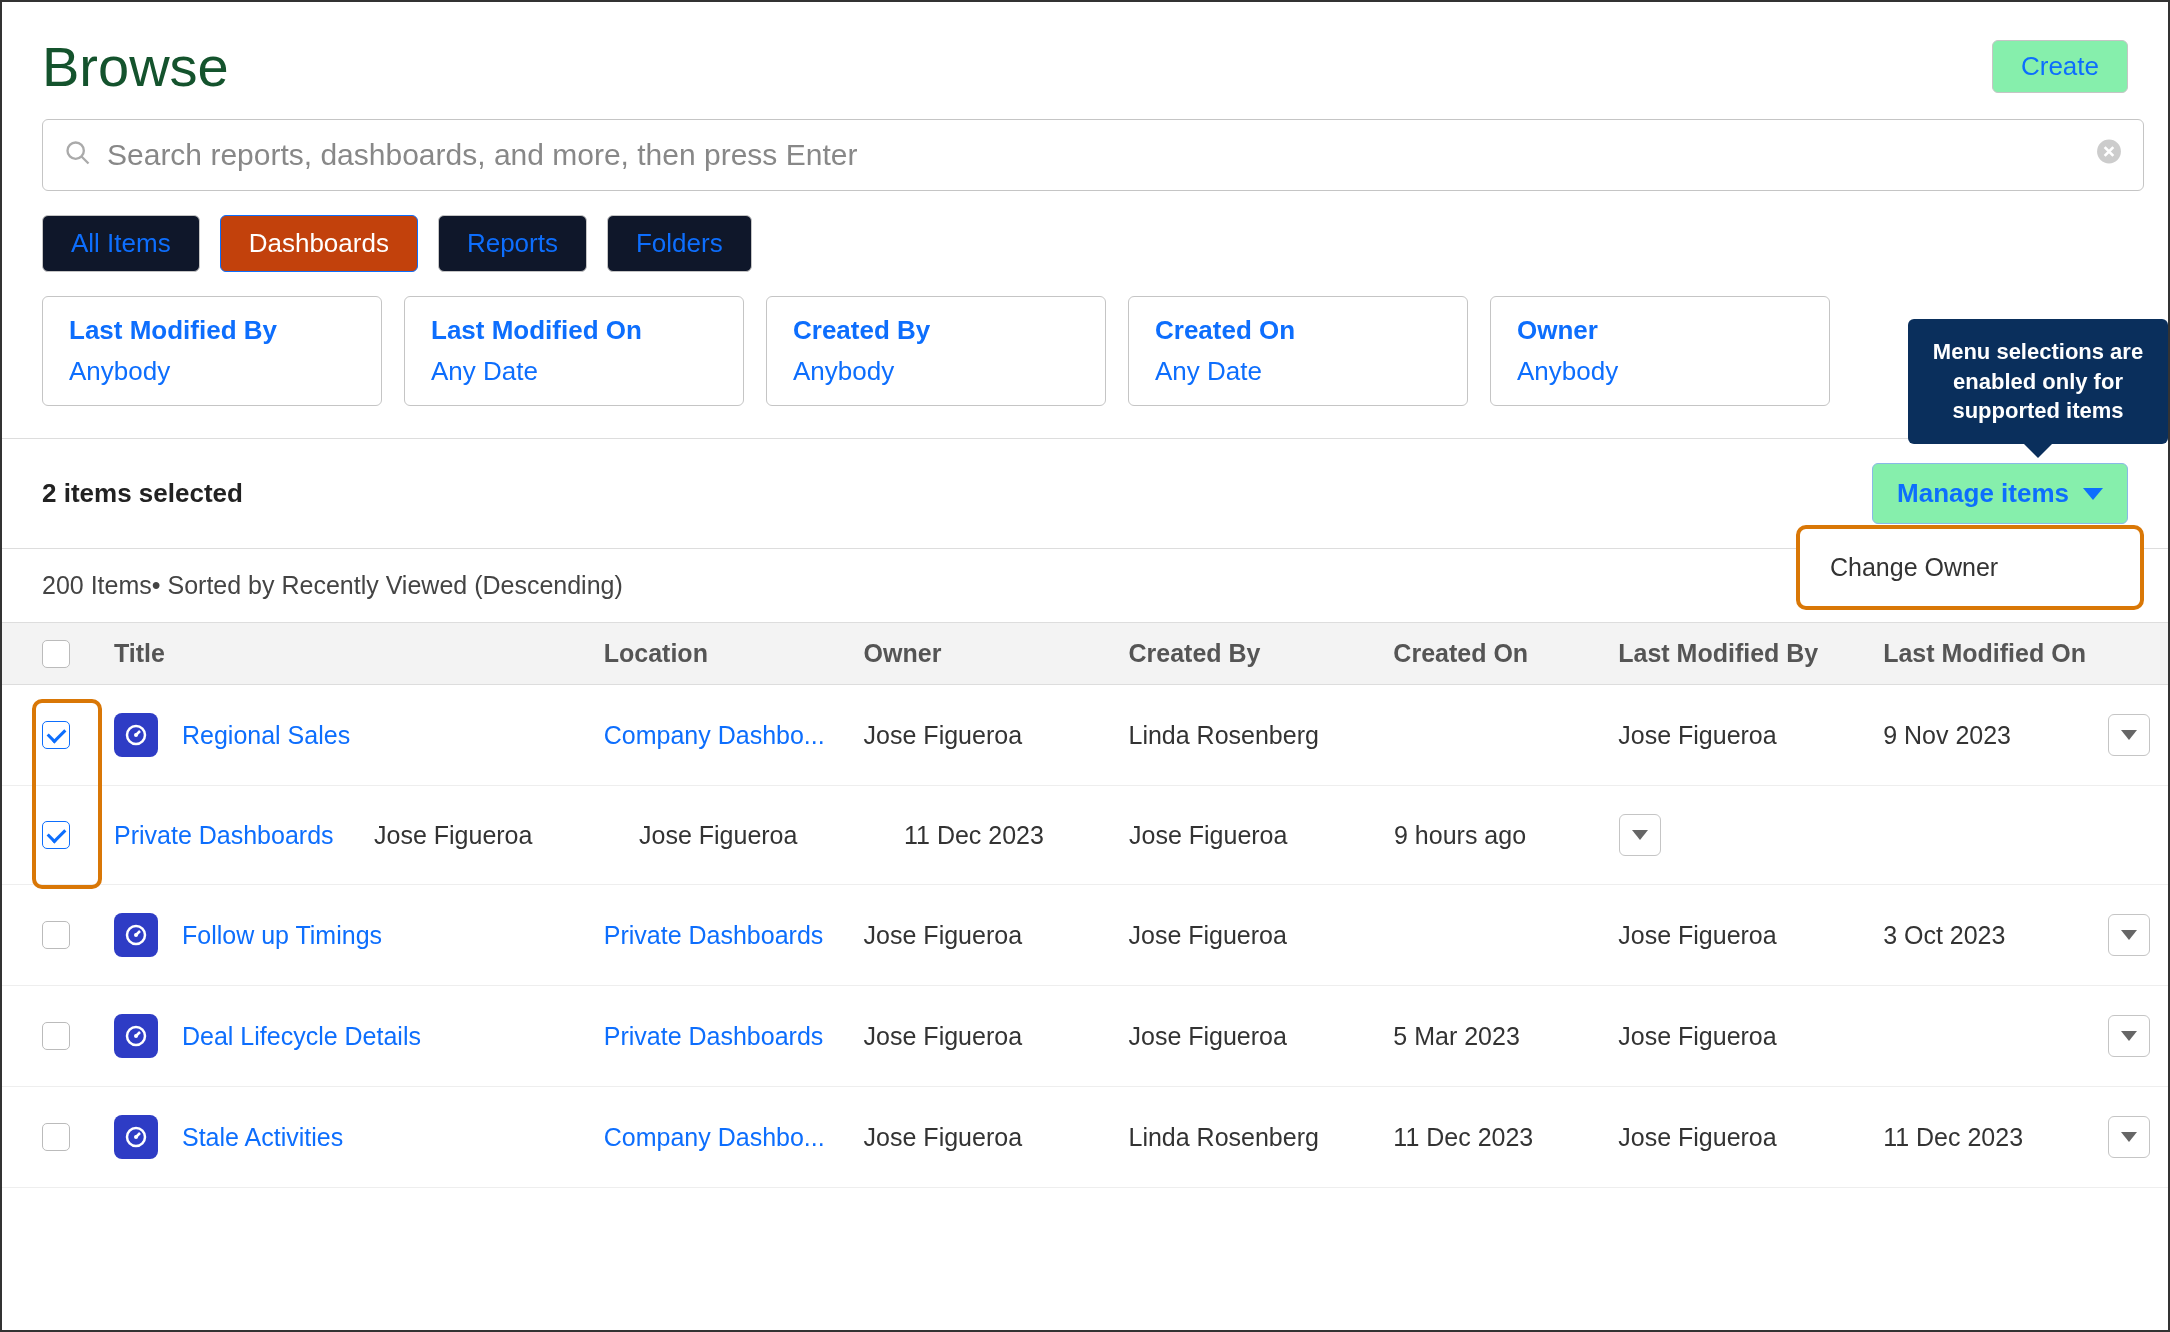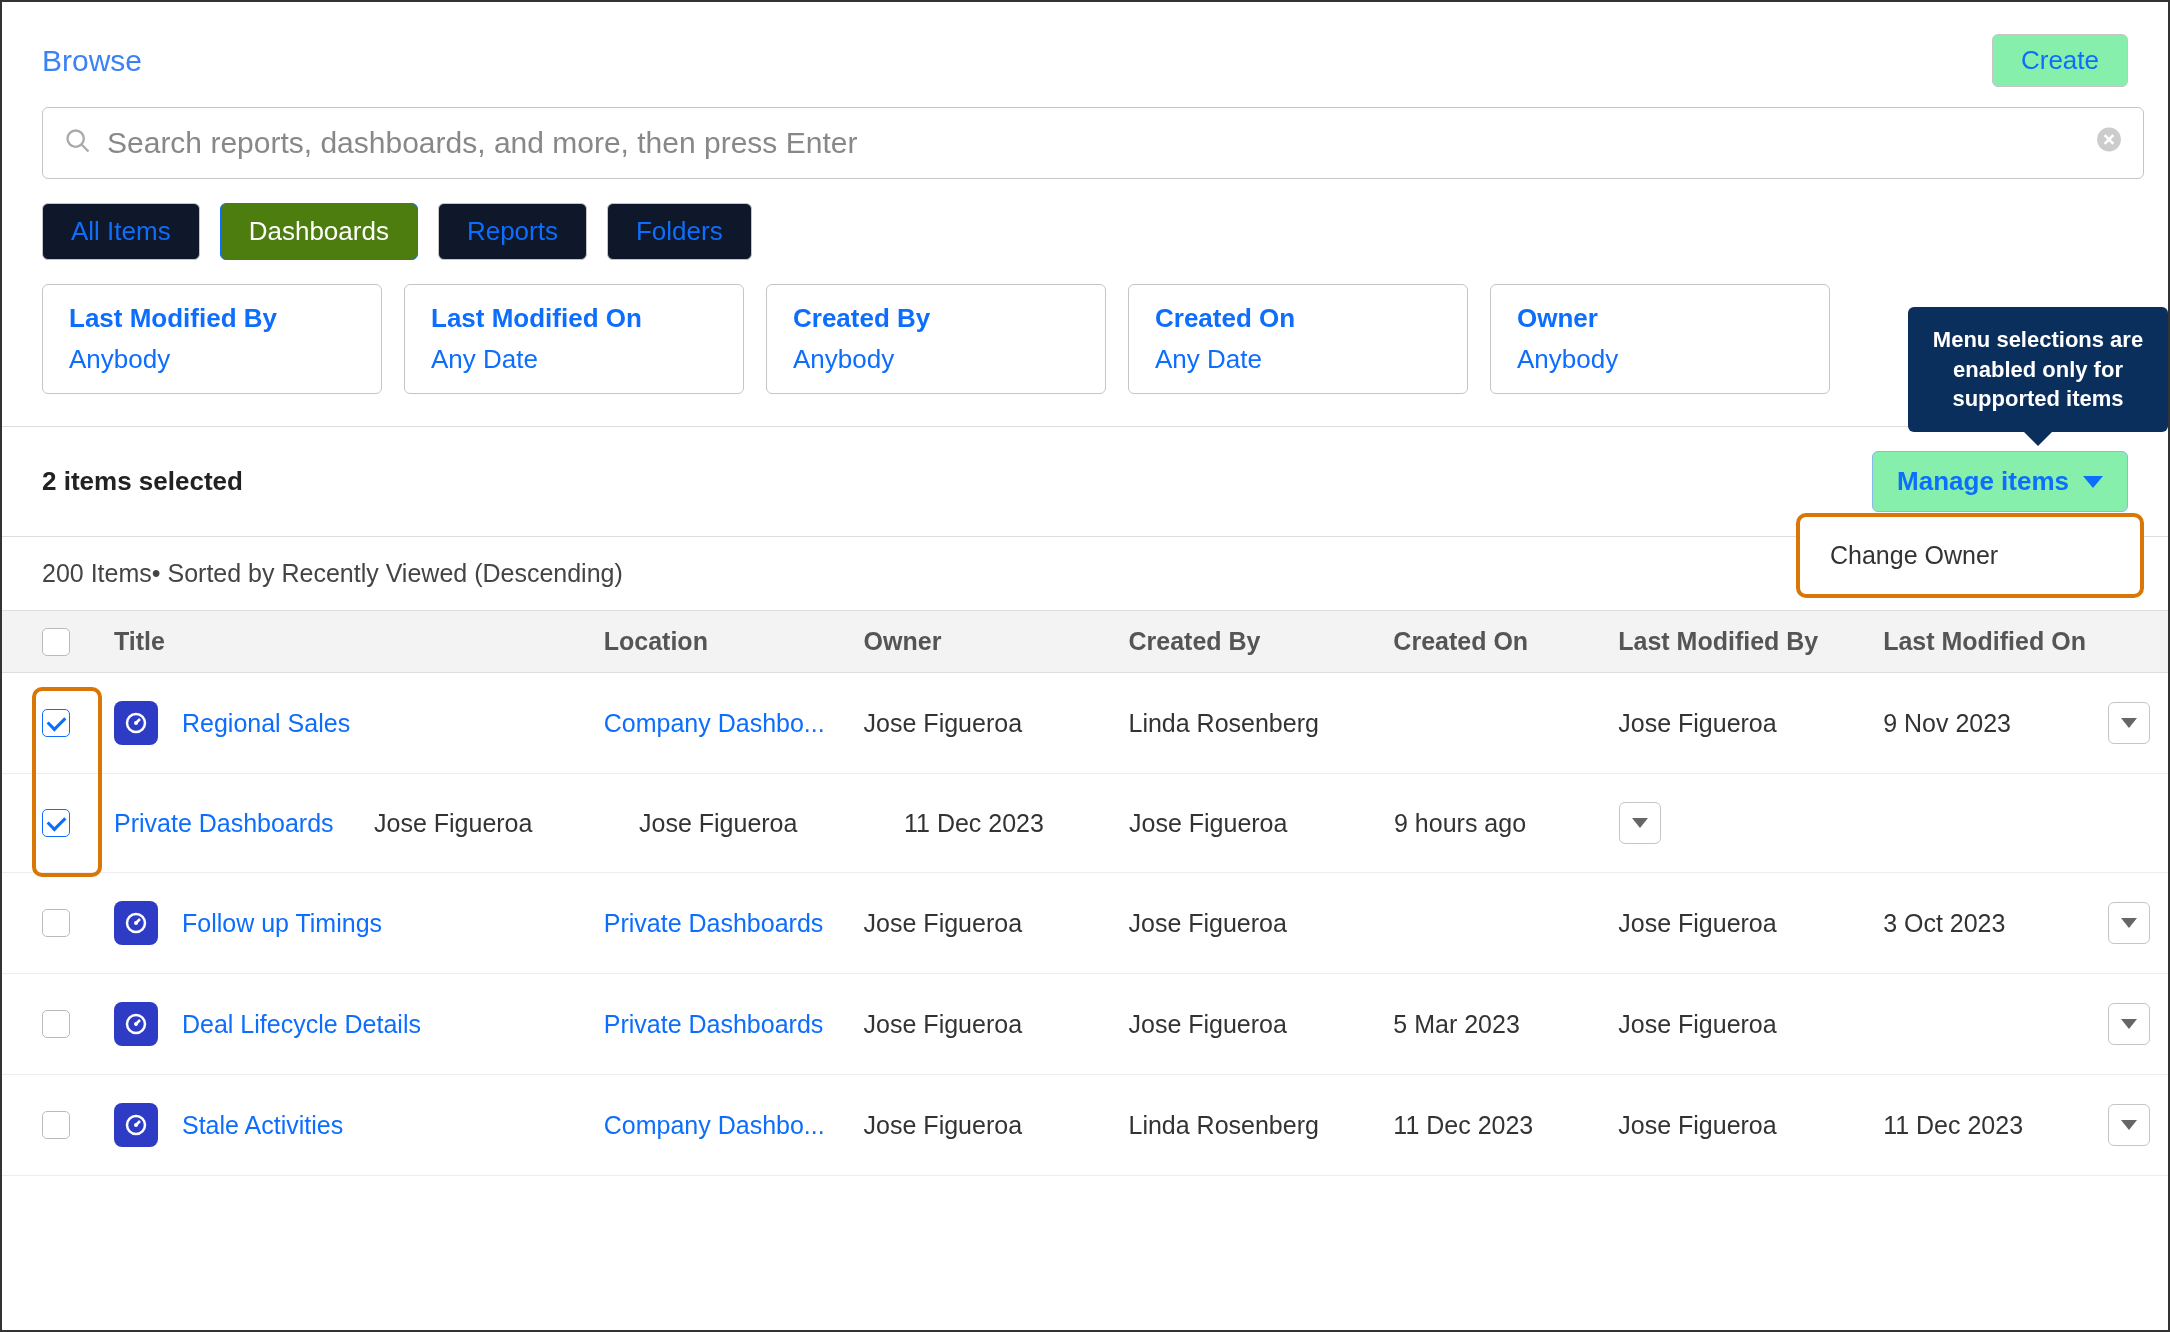--- a/index.html
+++ b/index.html
@@ -12,23 +12,23 @@
   height: 1332px;
   overflow: hidden;
 }
 .header-bar {
   display: flex;
   justify-content: space-between;
   align-items: center;
   padding: 32px 40px 20px 40px;
 }
 .page-title {
-  font-size: 30px;
+  font-size: 56px;
   font-weight: 400;
-  color: #3b82f6;
+  color: #14532d;
 }
 .create-btn {
   border: 1px solid #c5c5c5;
   background: #86efac;
   color: #0d6efd;
   font-size: 26px;
   padding: 10px 28px;
   border-radius: 6px;
   cursor: pointer;
 }
@@ -66,21 +66,21 @@
 .tab {
   border: 1px solid #c5c5c5;
   background: #0f172a;
   color: #0d6efd;
   font-size: 26px;
   padding: 12px 28px;
   border-radius: 6px;
   cursor: pointer;
 }
 .tab.active {
-  background: #4d7c0f;
+  background: #c2410c;
   color: #fff;
   border-color: #0d6efd;
 }
 .filters-row {
   display: flex;
   gap: 22px;
   margin: 0 40px 32px 40px;
 }
 .filter-card {
   border: 1px solid #c5c5c5;

